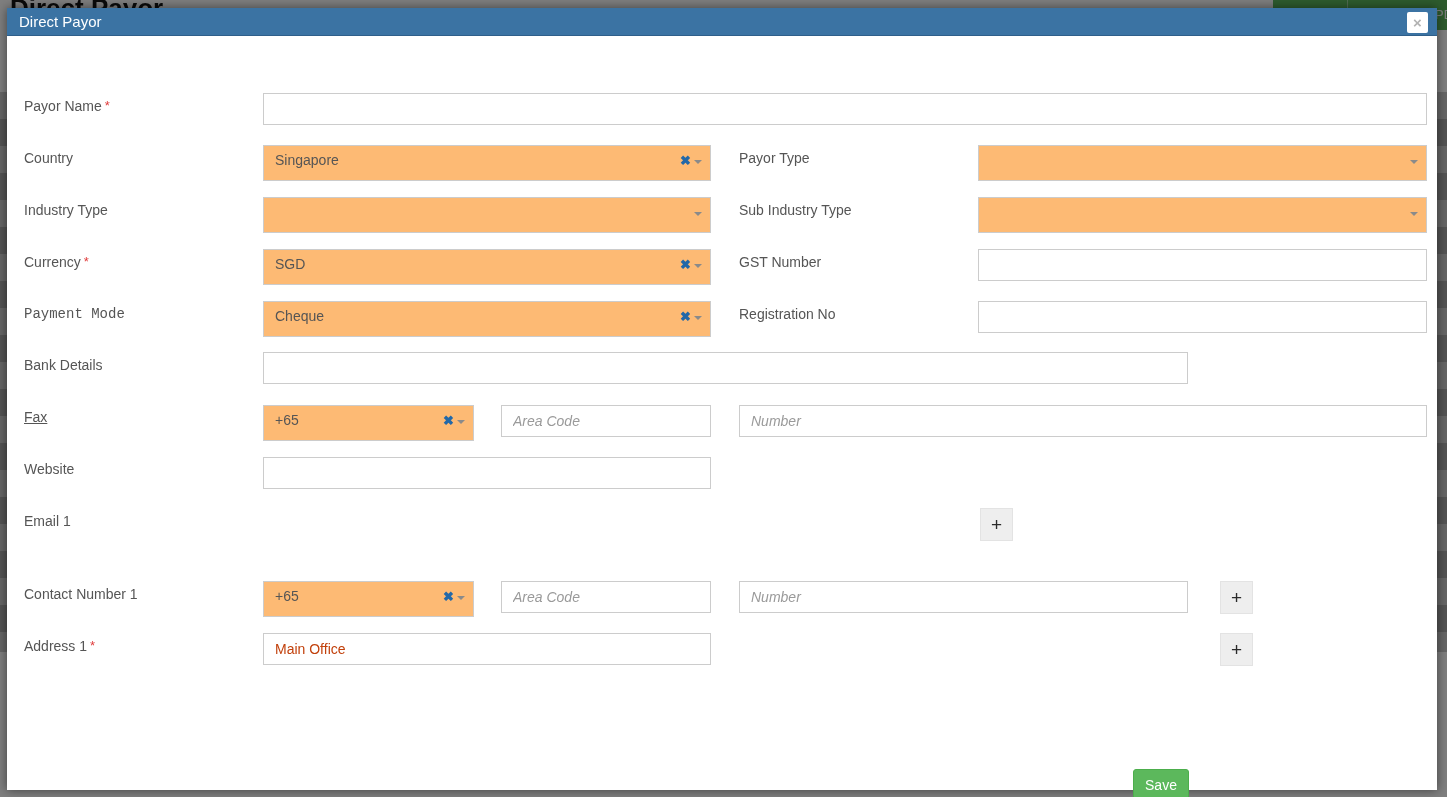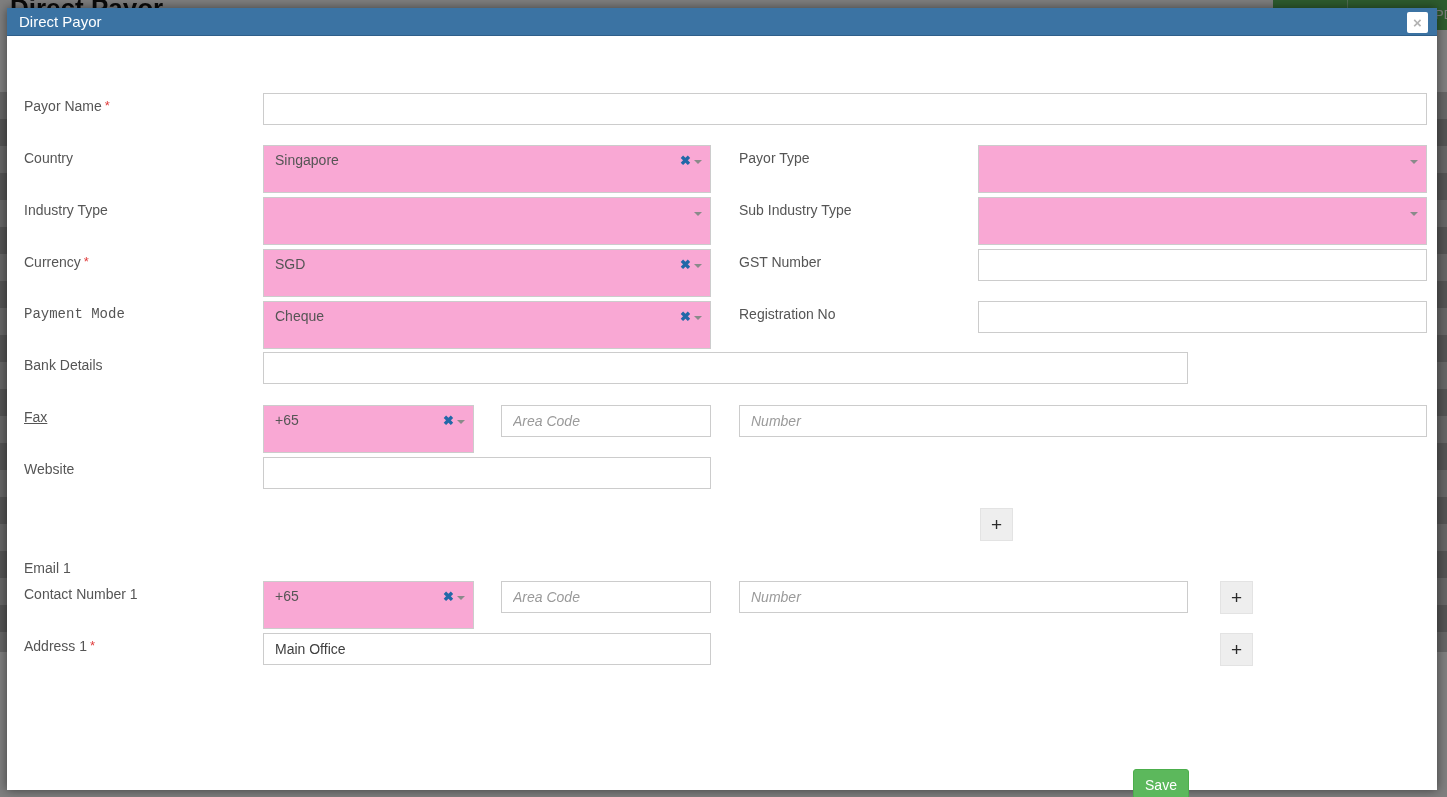--- a/index.html
+++ b/index.html
@@ -50,27 +50,27 @@
     background:#fff; border:none; border-radius:2px; cursor:pointer;
     color:#b3b3b3; font-weight:bold; font-size:15px; line-height:20px; text-align:center;
   }
   .modal-body { position:absolute; top:28px; left:0; right:0; bottom:0; }
 
   .label { position:absolute; font-size:14px; color:#555; white-space:nowrap; }
   .req { color:#e03c3c; font-size:13px; margin-left:3px; vertical-align:top; }
 
   .txt {
     position:absolute; height:32px; border:1px solid #ccc; background:#fff;
-    font-family:inherit; font-size:14px; color:#404040; padding:6px 11px; outline:none;
+    font-family:inherit; font-size:14px; color:#c2410c; padding:6px 11px; outline:none;
   }
   .txt::placeholder { font-style:italic; color:#9a9a9a; }
   textarea.txt { height:92px; resize:none; padding-top:8px; }
 
   .sel {
-    position:absolute; height:48px; border:1px solid #ccc; background:#f9a8d4;
+    position:absolute; height:36px; border:1px solid #ccc; background:#fdba74;
     font-size:14px; color:#555; padding:6px 34px 6px 11px; cursor:pointer; white-space:nowrap;
     overflow:hidden;
   }
   .sel .caret {
     position:absolute; right:8px; top:14px; width:0; height:0;
     border-left:4px solid transparent; border-right:4px solid transparent;
     border-top:4px solid #8a8a8a;
   }
   .sel .clear {
     position:absolute; right:19px; top:6px;
@@ -175,21 +175,21 @@
       <span>+65</span>
       <span class="clear">✖</span>
       <span class="caret"></span>
     </div>
     <input class="txt" style="left: 494px; top: 369px; width: 210px;" type="text" placeholder="Area Code">
     <input class="txt" style="left: 732px; top: 369px; width: 688px;" type="text" placeholder="Number">
 
     <div class="label" style="left:17px; top:425px;">Website</div>
     <input class="txt" style="left: 256px; top: 421px; width: 448px;" type="text">
 
-    <div class="label" style="left:17px; top:477px;margin-top:47px;">Email 1</div>
+    <div class="label" style="left:17px; top:477px;">Email 1</div>
     <button class="addbtn" style="left:973px; top:472px;">
       <span>+</span>
     </button>
 
     <div class="label" style="left:17px; top:550px;">Contact Number 1</div>
     <div class="sel" style="left:256px; top:545px; width:211px;">
       <span>+65</span>
       <span class="clear">✖</span>
       <span class="caret"></span>
     </div>

